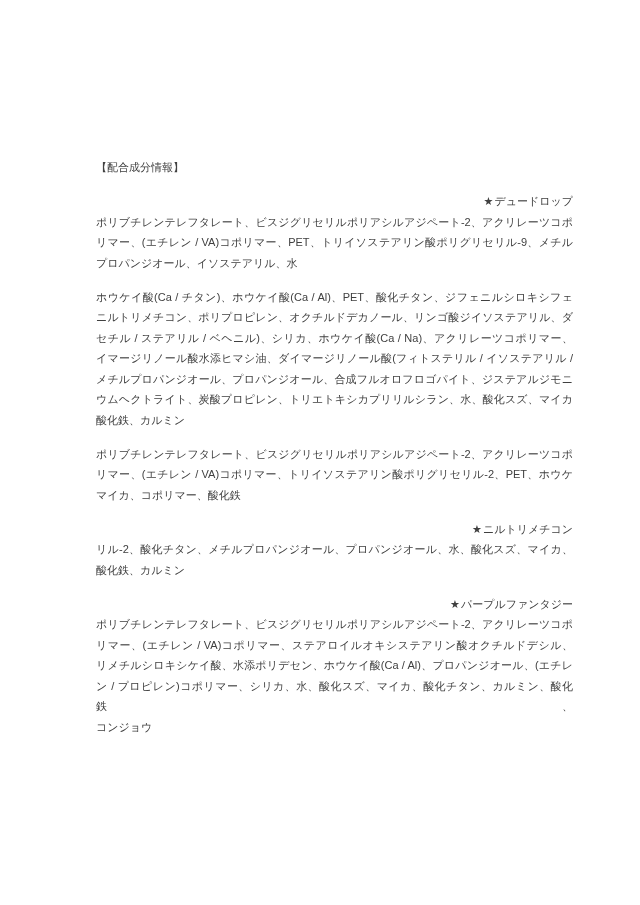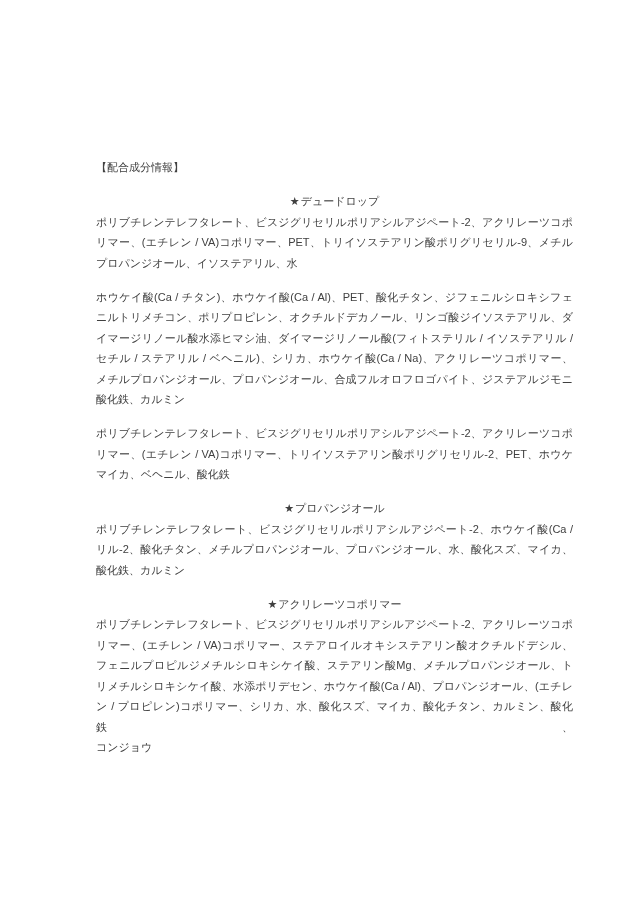--- a/index.html
+++ b/index.html
@@ -25,21 +25,21 @@
     font-weight: 400;
     margin-top: 48px;
   }
   .heading {
     text-align: left;
   }
   .section {
     margin-top: 13.5px;
   }
   .product-title {
-    text-align: center;
+    text-align: right;
     white-space: nowrap;
   }
   .star {
     margin-right: 1px;
   }
   .line {
     overflow: hidden;
   }
   .line.just {
     text-align: justify;
@@ -54,39 +54,38 @@
   <div id="sections">
       <div class="section">
         <div class="product-title"><span class="star">★</span><span>デュードロップ</span></div>
         <div class="line just">ポリブチレンテレフタレート、ビスジグリセリルポリアシルアジペート-2、アクリレーツコポ</div>
         <div class="line just">リマー、(エチレン / VA)コポリマー、PET、トリイソステアリン酸ポリグリセリル-9、メチル</div>
         <div class="line">プロパンジオール、イソステアリル、水</div>
       </div>
       <div class="section">
         <div class="line just">ホウケイ酸(Ca / チタン)、ホウケイ酸(Ca / Al)、PET、酸化チタン、ジフェニルシロキシフェ</div>
         <div class="line just">ニルトリメチコン、ポリプロピレン、オクチルドデカノール、リンゴ酸ジイソステアリル、ダ</div>
+        <div class="line just">セチル / ステアリル / ベヘニル)、シリカ、ホウケイ酸(Ca / Na)、アクリレーツコポリマー、</div>
         <div class="line just">イマージリノール酸水添ヒマシ油、ダイマージリノール酸(フィトステリル / イソステアリル /</div>
-        <div class="line just">セチル / ステアリル / ベヘニル)、シリカ、ホウケイ酸(Ca / Na)、アクリレーツコポリマー、</div>
         <div class="line just">メチルプロパンジオール、プロパンジオール、合成フルオロフロゴパイト、ジステアルジモニ</div>
+        <div class="line just">ウムヘクトライト、炭酸プロピレン、トリエトキシカプリリルシラン、水、酸化スズ、マイカ</div>
         <div class="line">酸化鉄、カルミン</div>
       </div>
       <div class="section">
         <div class="line just">ポリブチレンテレフタレート、ビスジグリセリルポリアシルアジペート-2、アクリレーツコポ</div>
         <div class="line just">リマー、(エチレン / VA)コポリマー、トリイソステアリン酸ポリグリセリル-2、PET、ホウケ</div>
-        <div class="line">マイカ、ベヘニル、酸化鉄</div>
+        <div class="line">マイカ、コポリマー、酸化鉄</div>
       </div>
       <div class="section">
-        <div class="product-title"><span class="star">★</span><span>プロパンジオール</span></div>
-        <div class="line just">ポリブチレンテレフタレート、ビスジグリセリルポリアシルアジペート-2、ホウケイ酸(Ca /</div>
+        <div class="product-title"><span class="star">★</span><span>ニルトリメチコン</span></div>
         <div class="line just">リル-2、酸化チタン、メチルプロパンジオール、プロパンジオール、水、酸化スズ、マイカ、</div>
         <div class="line">酸化鉄、カルミン</div>
       </div>
       <div class="section">
-        <div class="product-title"><span class="star">★</span><span>アクリレーツコポリマー</span></div>
+        <div class="product-title"><span class="star">★</span><span>パープルファンタジー</span></div>
         <div class="line just">ポリブチレンテレフタレート、ビスジグリセリルポリアシルアジペート-2、アクリレーツコポ</div>
         <div class="line just">リマー、(エチレン / VA)コポリマー、ステアロイルオキシステアリン酸オクチルドデシル、</div>
-        <div class="line just">フェニルプロピルジメチルシロキシケイ酸、ステアリン酸Mg、メチルプロパンジオール、ト</div>
         <div class="line just">リメチルシロキシケイ酸、水添ポリデセン、ホウケイ酸(Ca / Al)、プロパンジオール、(エチレ</div>
         <div class="line just">ン / プロピレン)コポリマー、シリカ、水、酸化スズ、マイカ、酸化チタン、カルミン、酸化鉄、</div>
         <div class="line">コンジョウ</div>
       </div>
     </div>
 </div>
 
 </body></html>

